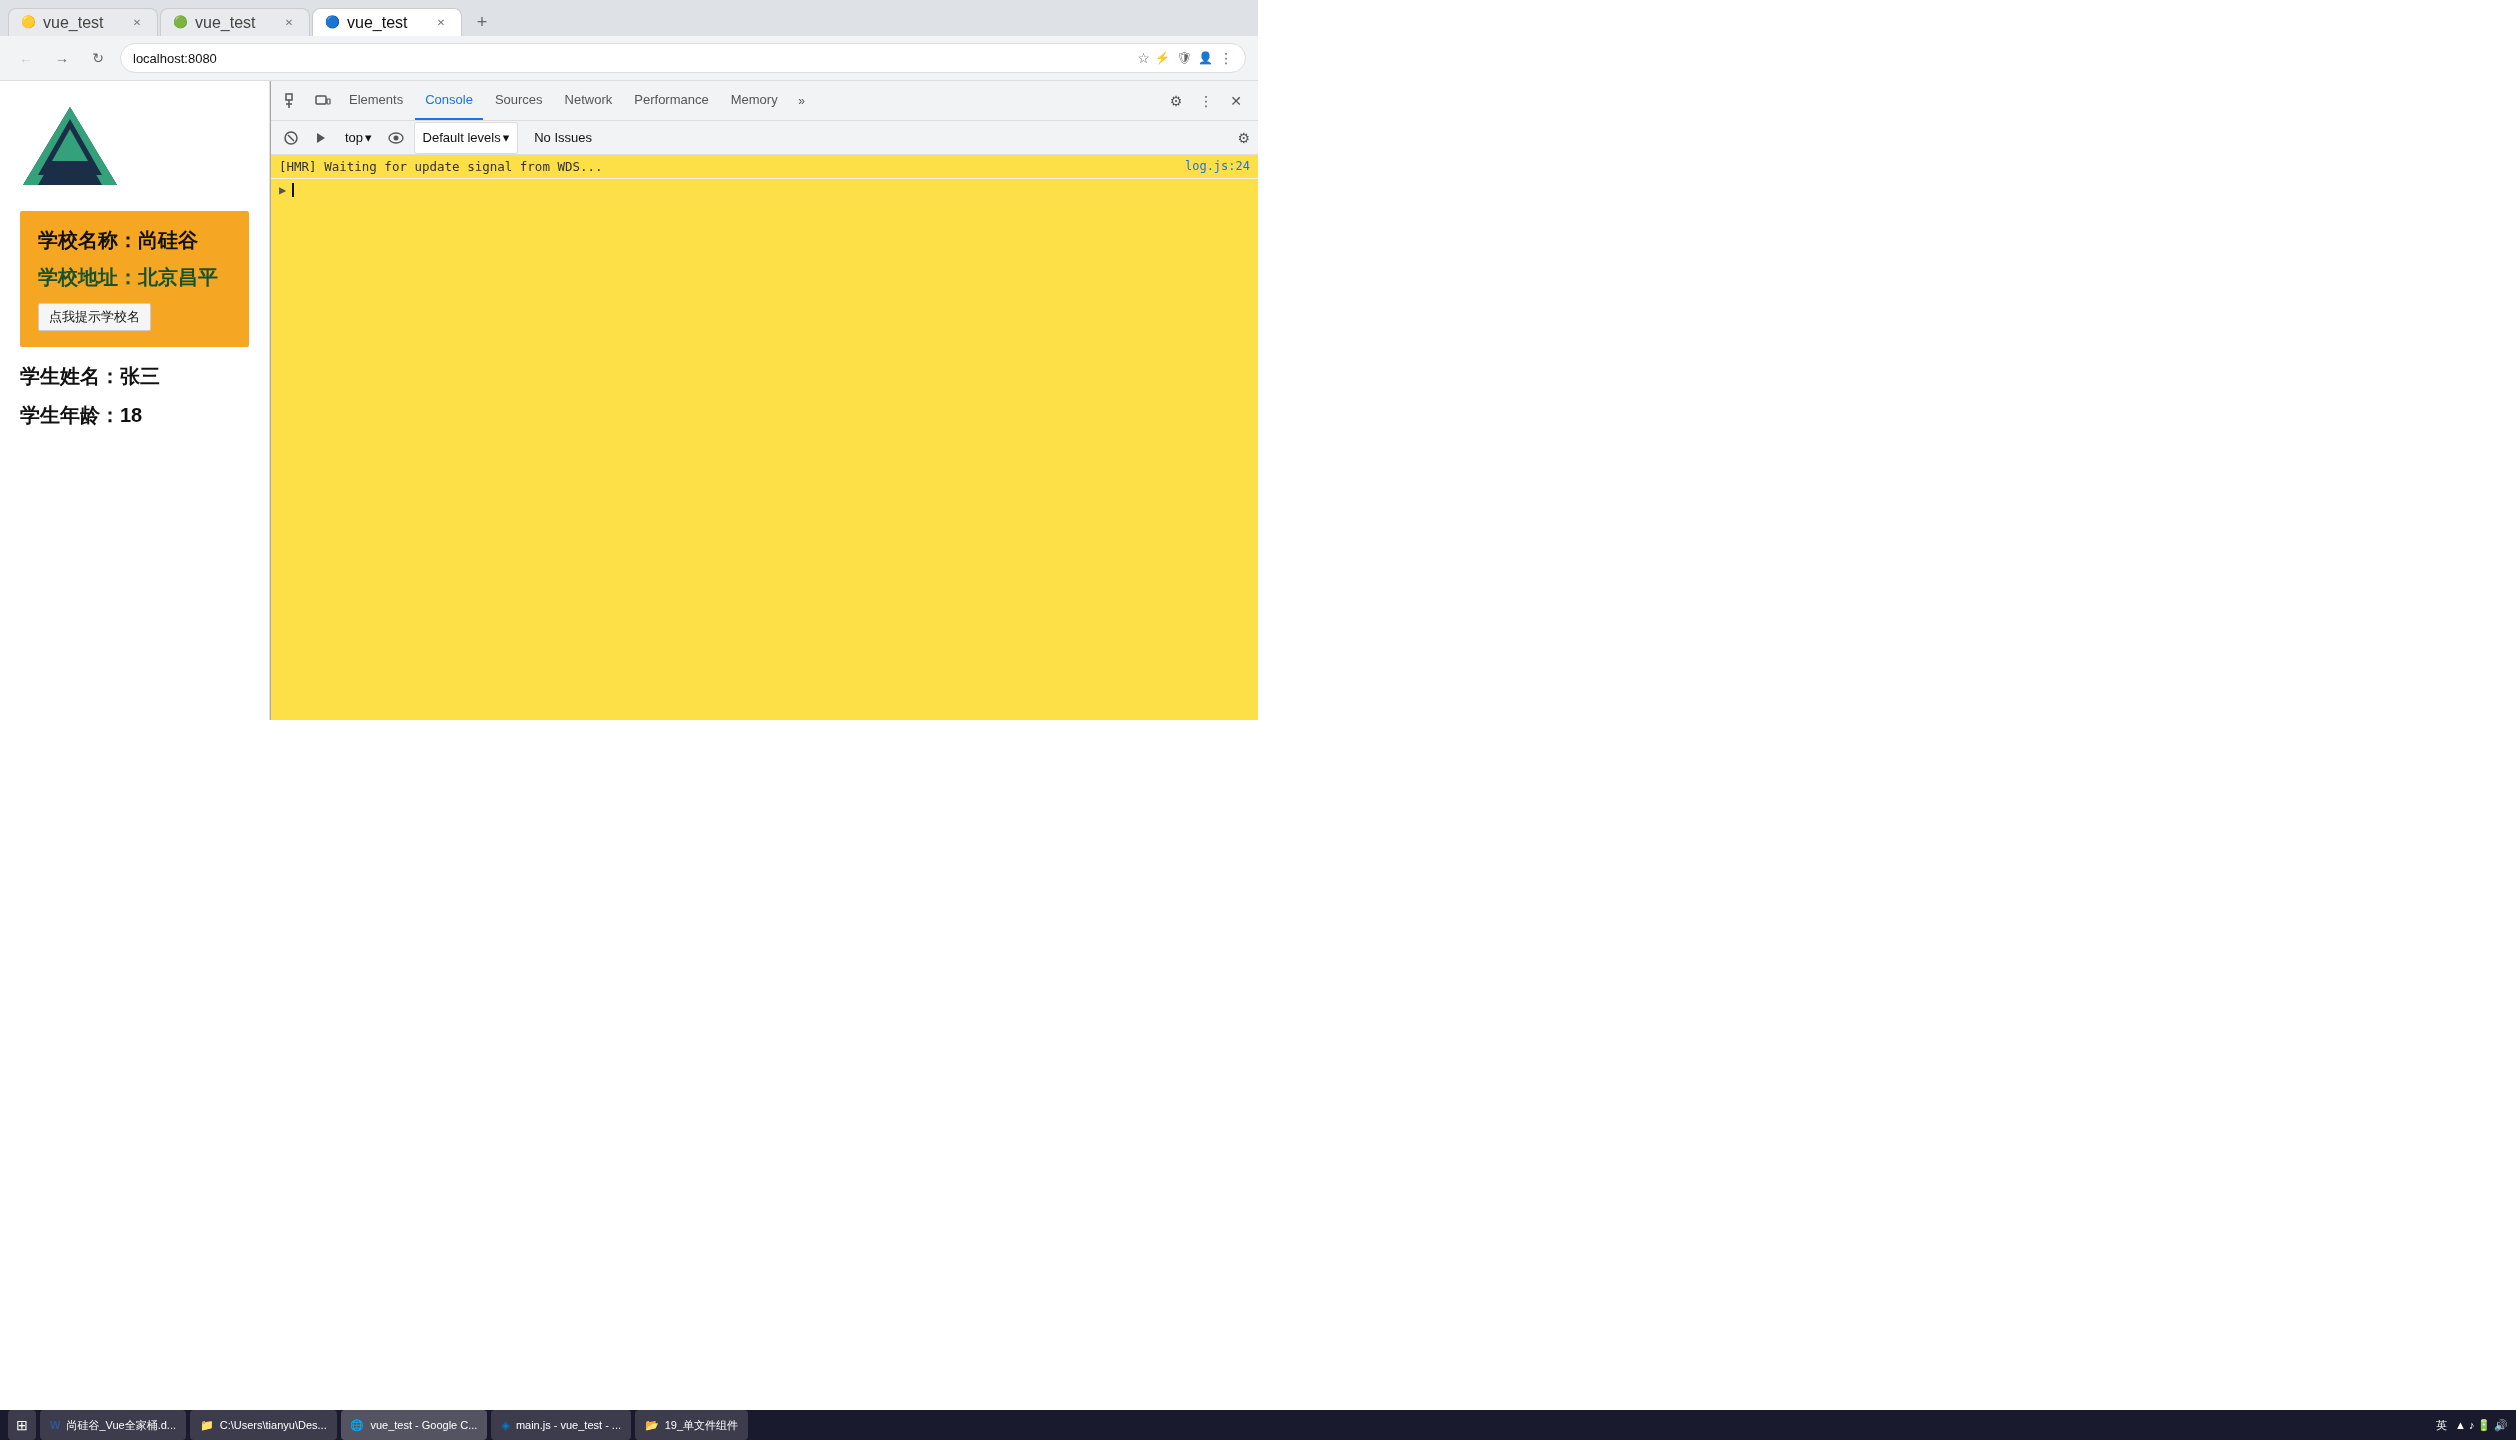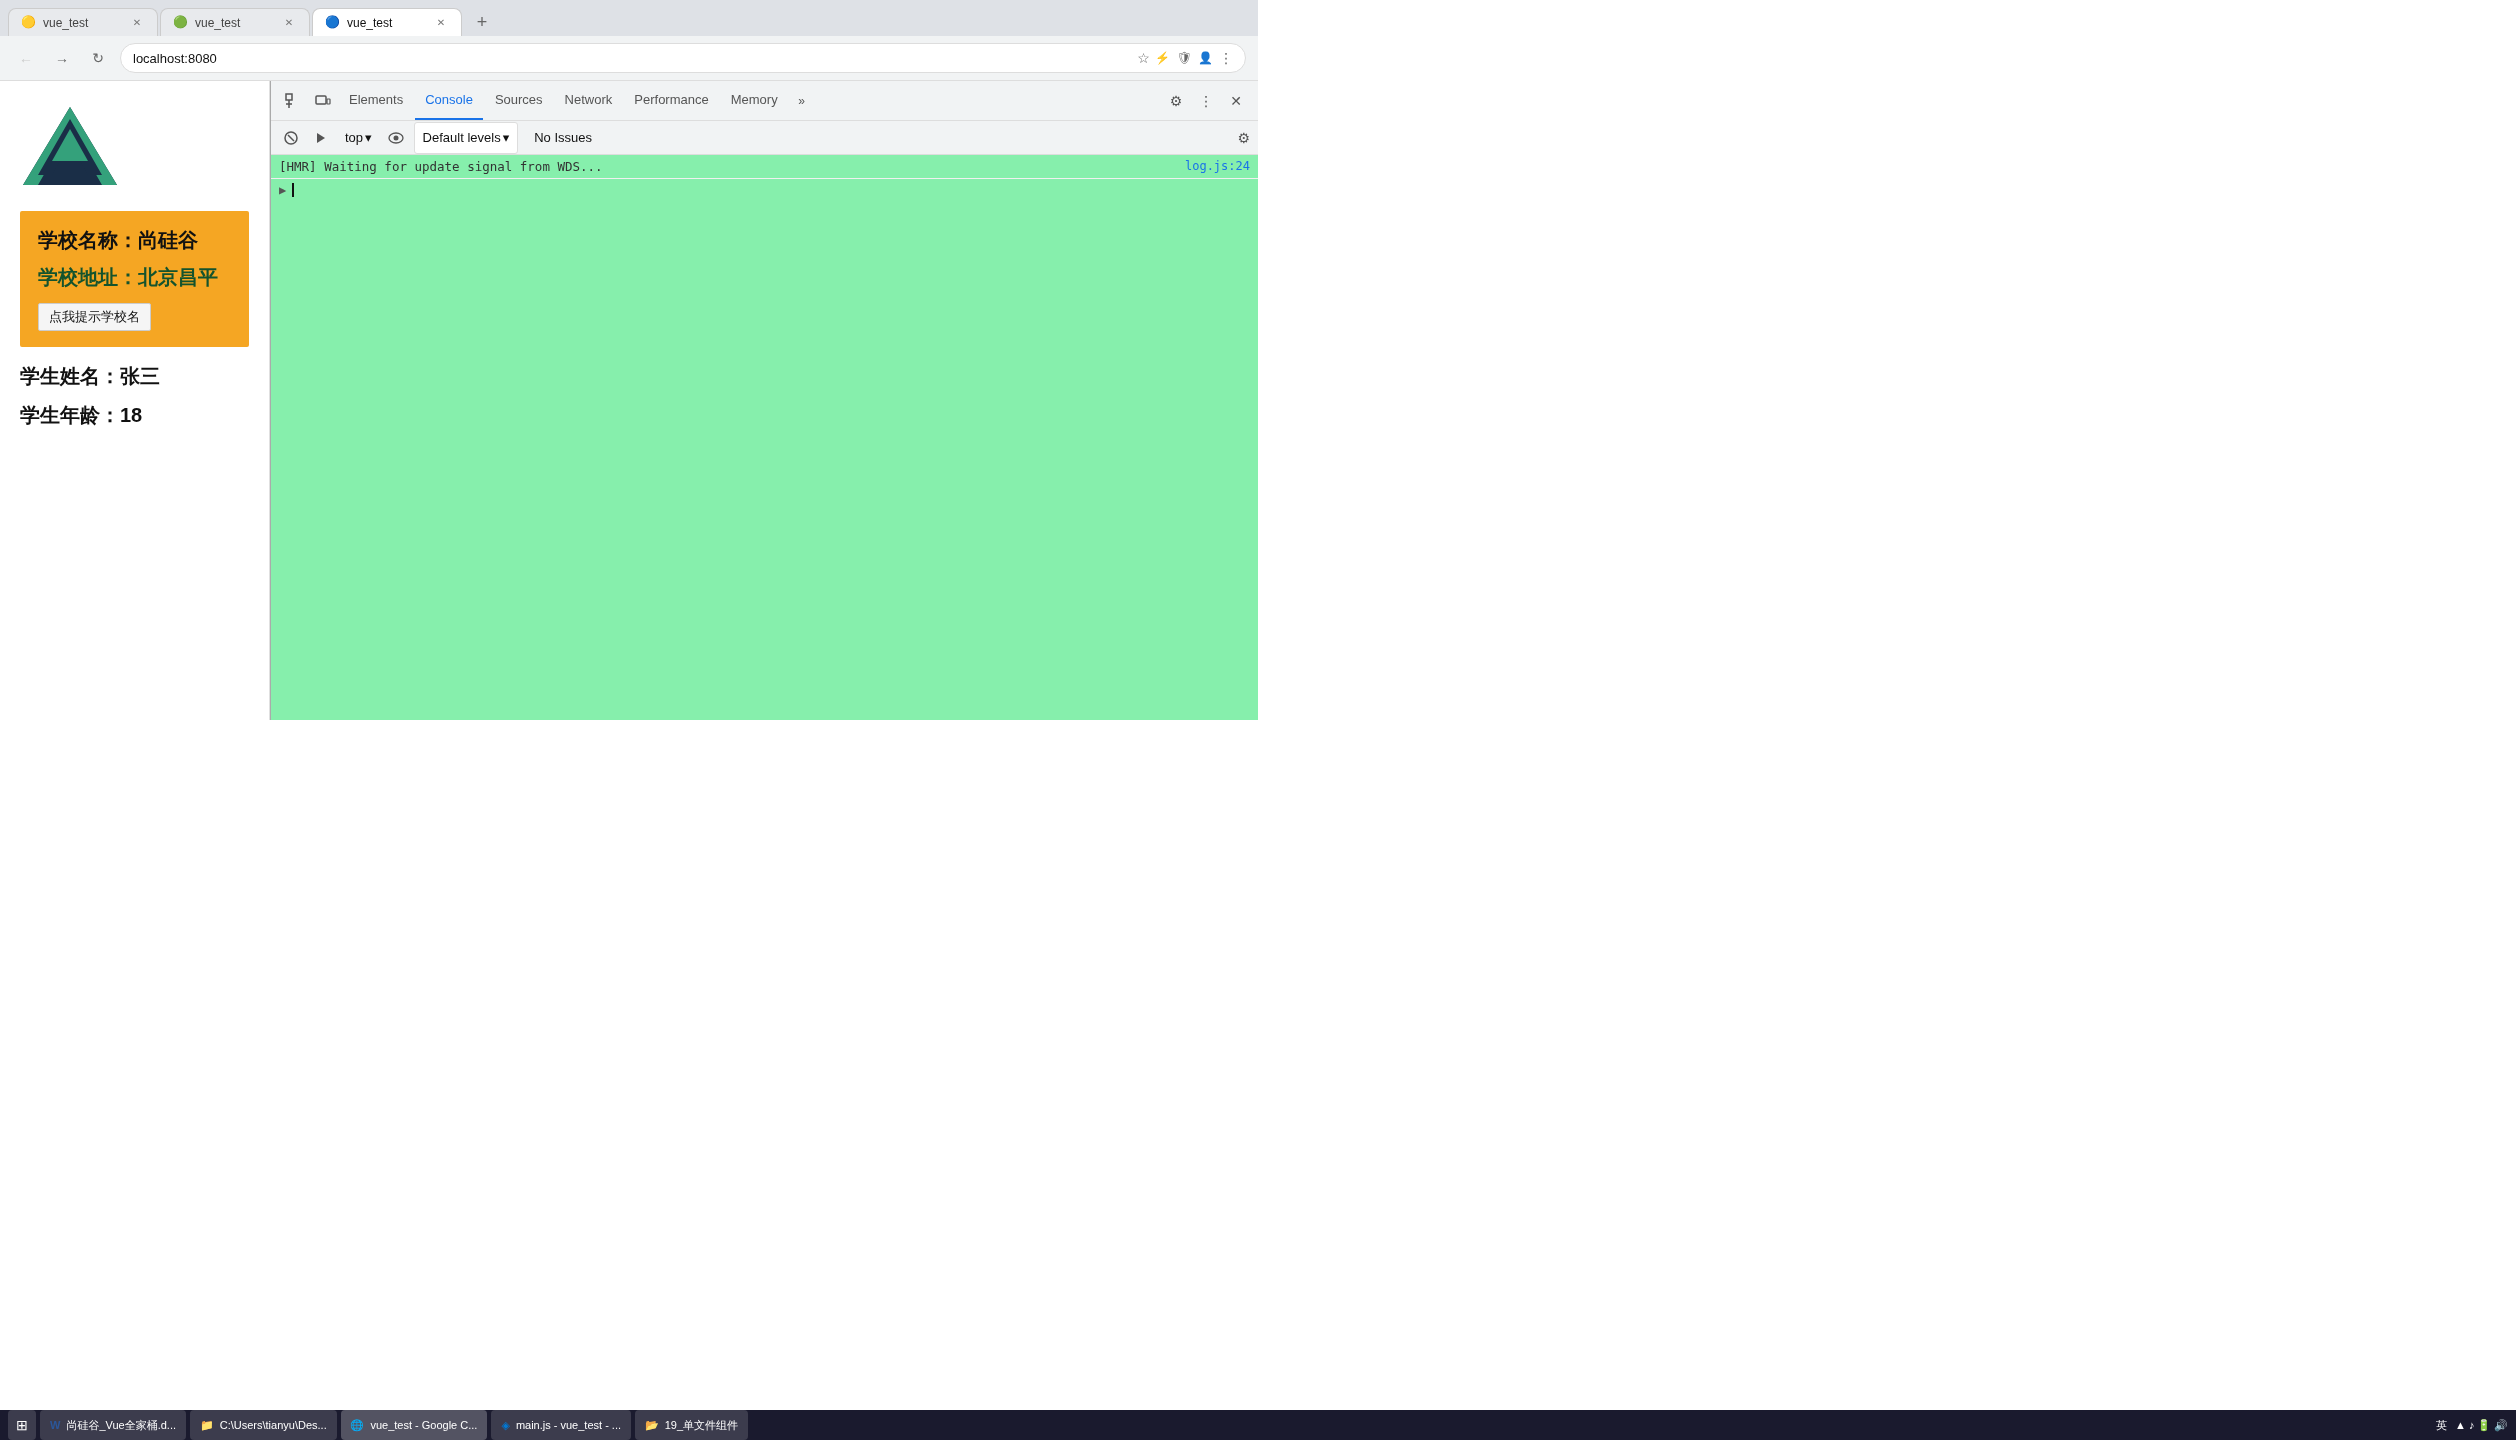--- a/index.html
+++ b/index.html
@@ -6,21 +6,21 @@
     body { font-family: 'Segoe UI', Arial, sans-serif; background: #fff; width: 1258px; height: 720px; overflow: hidden; font-size: 13px; }
 
     
     .browser-chrome { width: 100%; background: #f1f3f4; border-bottom: 1px solid #ddd; }
 
     
     .tab-bar { display: flex; align-items: flex-end; background: #dee1e6; padding: 6px 8px 0 8px; height: 36px; gap: 2px; }
     .tab { display: flex; align-items: center; padding: 0 12px; height: 28px; background: #e8eaed; border-radius: 8px 8px 0 0; font-size: 12px; color: #444; cursor: pointer; gap: 6px; min-width: 150px; max-width: 200px; border: 1px solid #ccc; border-bottom: none; }
     .tab.active { background: #fff; color: #111; }
     .tab-favicon { width: 16px; height: 16px; }
-    .tab-title { flex: 1; overflow: hidden; text-overflow: ellipsis; white-space: nowrap; font-size: 12px; }
+    .tab-title { flex: 1; overflow: hidden; text-overflow: ellipsis; white-space: nowrap; font-size: 16px; }
     .tab-close { width: 16px; height: 16px; border-radius: 50%; display: flex; align-items: center; justify-content: center; font-size: 10px; color: #777; cursor: pointer; }
     .tab-new { width: 28px; height: 28px; display: flex; align-items: center; justify-content: center; border-radius: 50%; color: #666; font-size: 18px; cursor: pointer; margin-left: 4px; }
 
     
     .address-bar { display: flex; align-items: center; padding: 6px 12px; background: #f1f3f4; gap: 8px; height: 44px; }
     .nav-btn { width: 28px; height: 28px; display: flex; align-items: center; justify-content: center; border-radius: 50%; color: #666; cursor: pointer; font-size: 14px; }
     .nav-btn.disabled { color: #ccc; cursor: default; }
     .url-bar { flex: 1; background: #fff; border: 1px solid #ddd; border-radius: 20px; padding: 4px 12px; font-size: 13px; color: #111; display: flex; align-items: center; gap: 6px; height: 30px; }
     .url-bar-icons { display: flex; align-items: center; gap: 6px; margin-left: auto; }
 
@@ -49,21 +49,21 @@
     .console-toolbar { display: flex; align-items: center; background: #f1f3f4; border-bottom: 1px solid #ddd; padding: 0 8px; height: 34px; gap: 6px; justify-content: center; }
     .console-btn { width: 24px; height: 24px; display: flex; align-items: center; justify-content: center; color: #555; cursor: pointer; font-size: 13px; border-radius: 3px; }
     .top-selector { display: flex; align-items: center; gap: 2px; padding: 2px 6px; border: none; background: transparent; font-size: 13px; color: #111; cursor: pointer; border-radius: 3px; }
     .eye-icon { width: 24px; height: 24px; display: flex; align-items: center; justify-content: center; color: #555; }
     .filter-input { flex: 1; border: 1px solid #ddd; border-radius: 3px; padding: 3px 8px; font-size: 13px; background: #fff; color: #111; height: 24px; }
     .level-selector { display: flex; align-items: center; gap: 2px; padding: 2px 8px; border: 1px solid #ddd; background: #fff; font-size: 13px; color: #111; cursor: pointer; border-radius: 3px; height: 32px; }
     .no-issues { display: flex; align-items: center; padding: 2px 10px; font-size: 13px; color: #111; }
     .settings-gear { margin-left: auto; color: #555; cursor: pointer; font-size: 14px; }
 
     
-    .console-content { flex: 1; overflow-y: auto; background: #86efac; padding: 0; }
+    .console-content { flex: 1; overflow-y: auto; background: #fde047; padding: 0; }
     .console-message { display: flex; align-items: flex-start; padding: 4px 8px; border-bottom: 1px solid #f0f0f0; font-size: 12.5px; font-family: 'Consolas', monospace; color: #333; gap: 8px; }
     .console-source { margin-left: auto; color: #1a73e8; cursor: pointer; font-size: 12px; white-space: nowrap; }
     .console-prompt { display: flex; align-items: center; padding: 4px 8px; font-family: 'Consolas', monospace; font-size: 12.5px; color: #111; gap: 6px; }
     .prompt-arrow { color: #555; font-size: 12px; cursor: pointer; }
     .prompt-cursor { display: inline-block; width: 2px; height: 14px; background: #111; animation: blink 1s infinite; vertical-align: middle; }
     @keyframes blink { 0%,100%{opacity:1} 50%{opacity:0} }
 
     
     .vue-logo-svg { width: 100px; height: 88px; }
 

